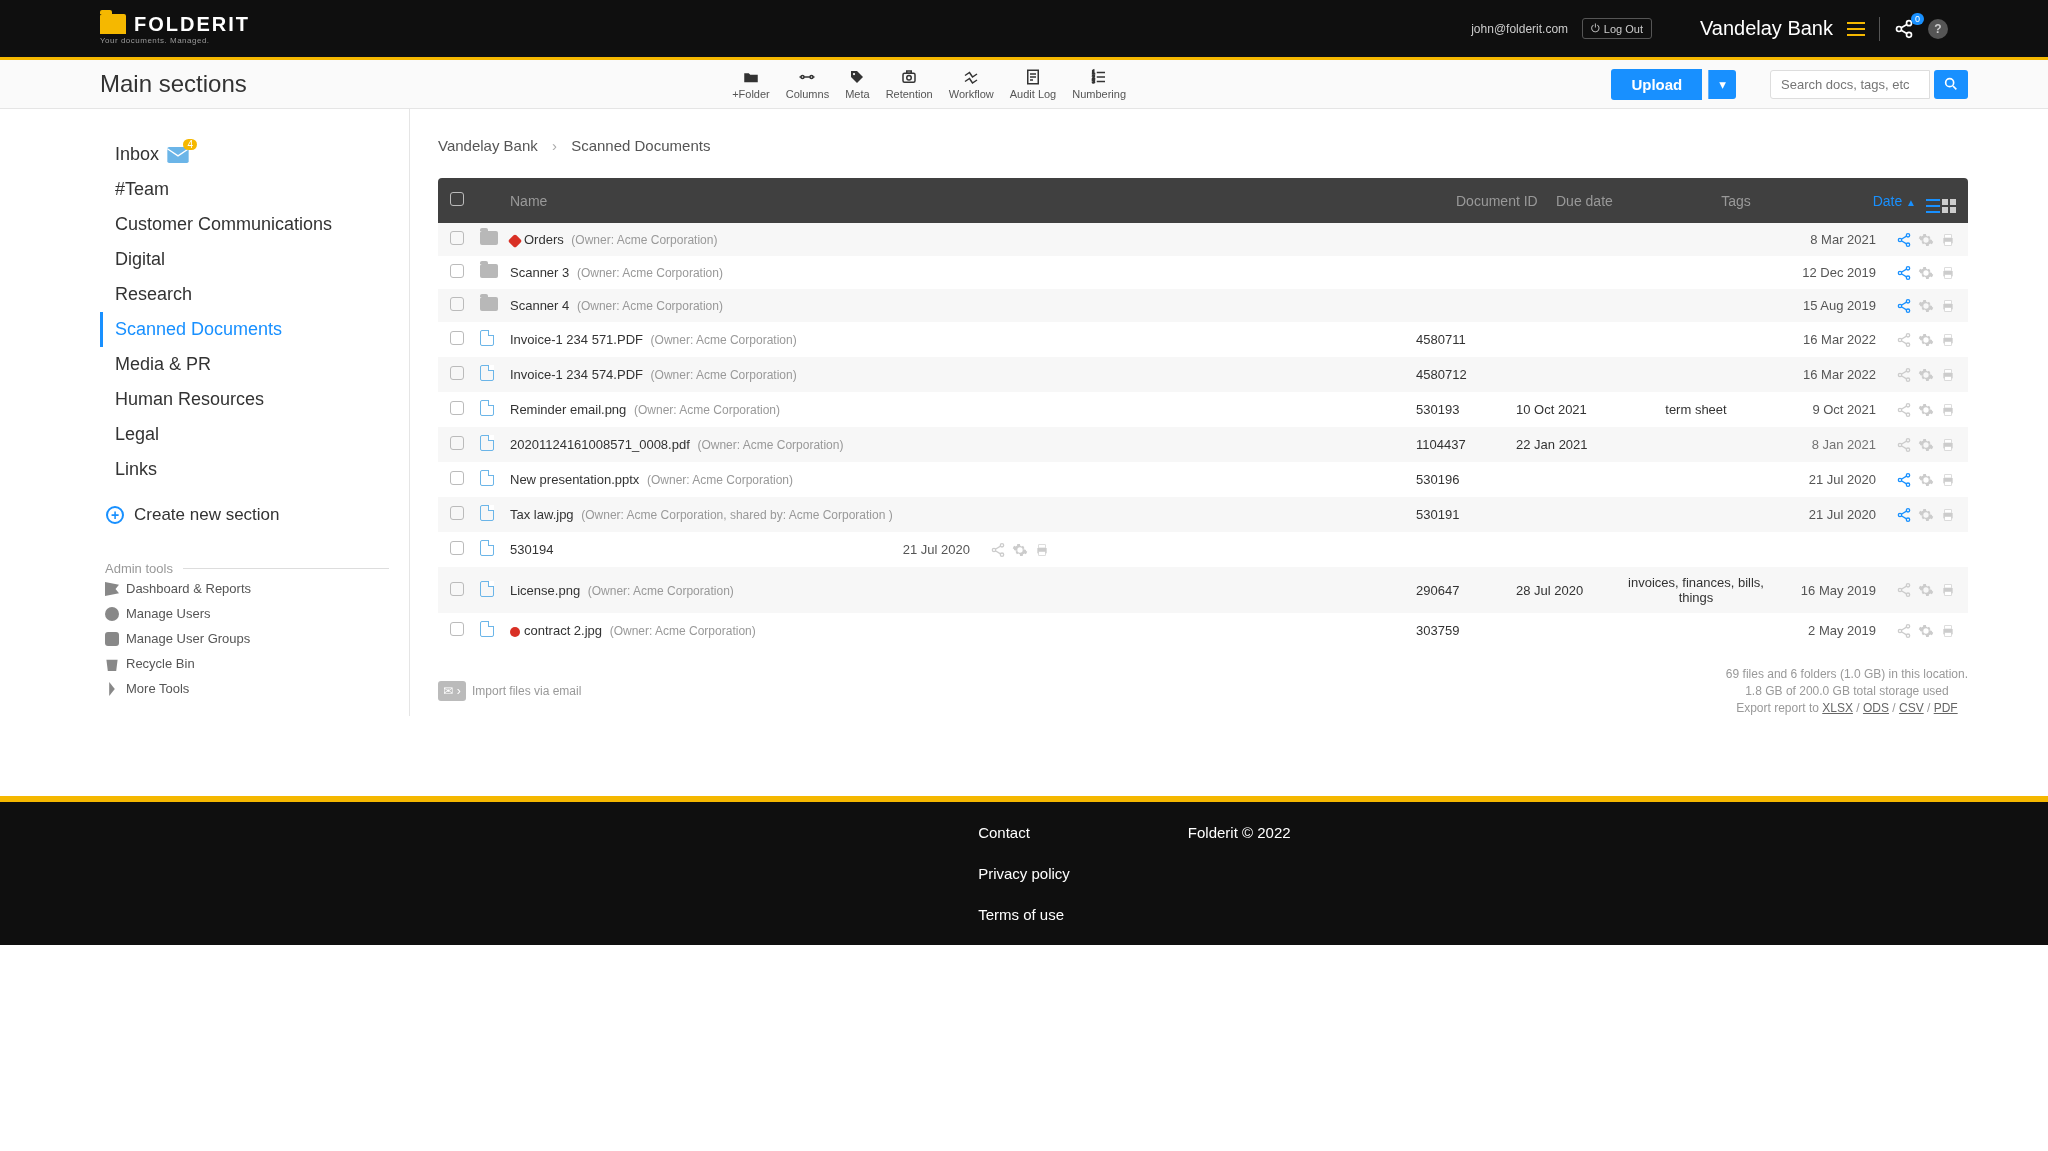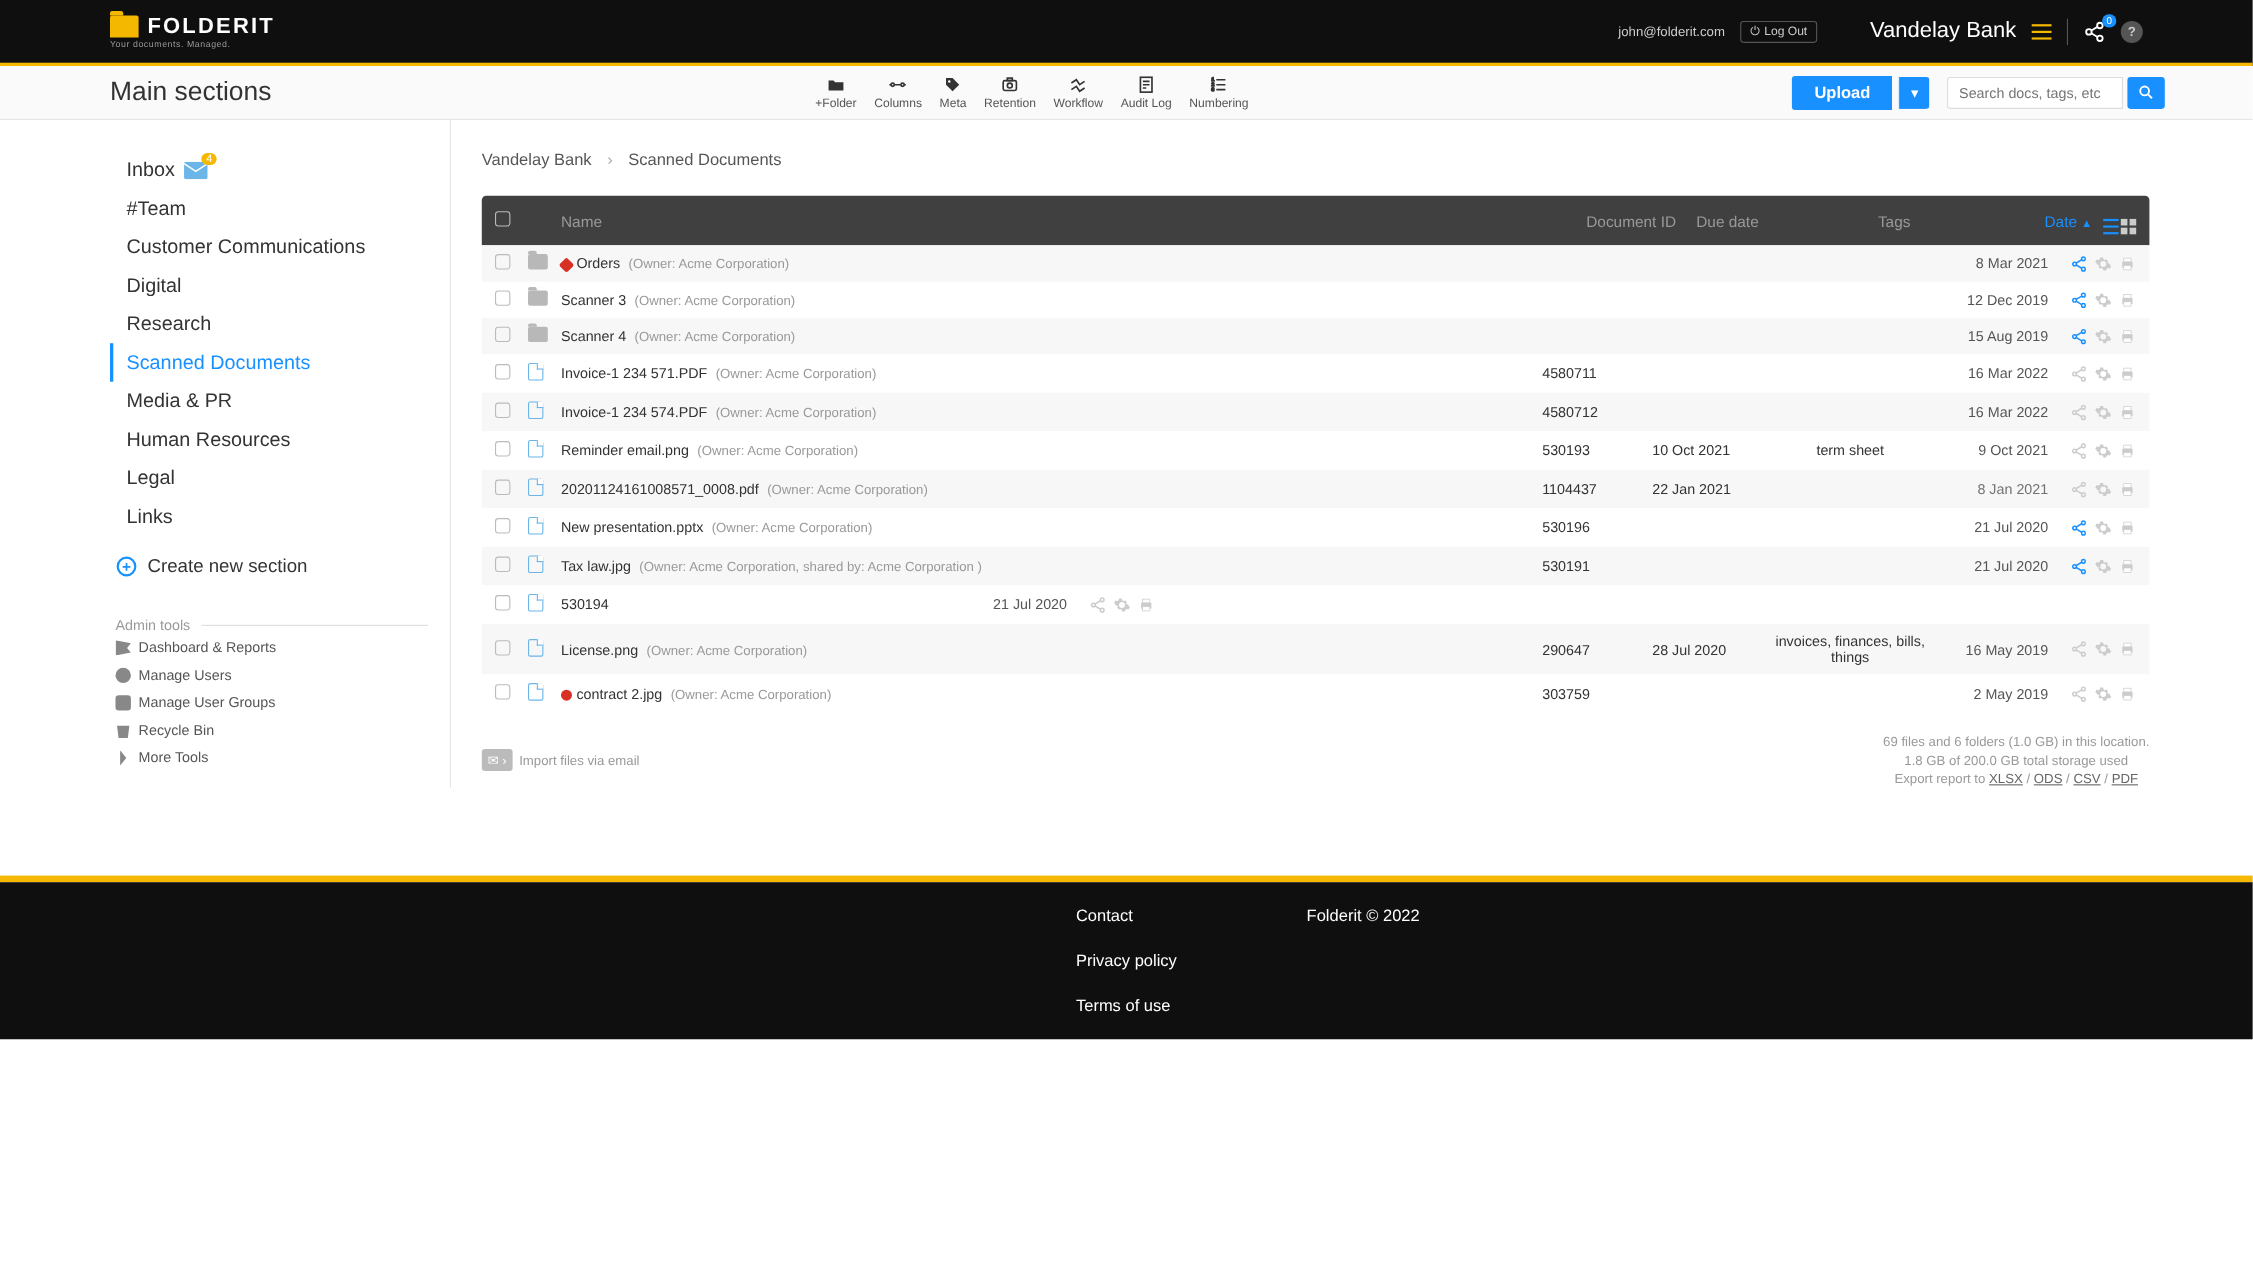--- a/index.html
+++ b/index.html
@@ -25,26 +25,26 @@
 
 
 .toolbar-row { display: flex; align-items: center; justify-content: space-between; padding: 8px 80px 8px 100px; border-bottom: 1px solid #e5e5e5; background: #fafafa; }
 .toolbar-left h1 { font-size: 24px; font-weight: 500; color: #333; }
 .toolbar-mid { display: flex; gap: 16px; align-items: flex-end; }
 .tool { display: flex; flex-direction: column; align-items: center; gap: 2px; font-size: 11px; color: #555; cursor: pointer; }
 .tool svg, .tool .ico { width: 22px; height: 18px; }
 .toolbar-right { display: flex; align-items: center; gap: 6px; }
 .upload-btn { background: #1890ff; color: #fff; border: none; padding: 7px 20px; font-size: 15px; font-weight: 600; border-radius: 3px 0 0 3px; cursor: pointer; }
 .upload-drop { background: #1890ff; color: #fff; border: none; border-left: 1px solid rgba(255,255,255,0.3); padding: 7px 10px; border-radius: 0 3px 3px 0; cursor: pointer; }
-.search-wrap { display: flex; margin-left: 10px; }
+.search-wrap { display: flex; margin-left: 28px; }
 .search-input { border: 1px solid #ddd; padding: 6px 10px; font-size: 13px; width: 160px; border-radius: 3px 0 0 3px; color: #888; }
 .search-btn { background: #1890ff; border: none; color: #fff; width: 34px; border-radius: 3px; margin-left: 4px; cursor: pointer; display:flex;align-items:center;justify-content:center; }
 
 
-.main { display: flex; padding: 0 14px 0 100px; }
+.main { display: flex; padding: 0 0 0 100px; }
 .sidebar { width: 310px; padding-top: 28px; border-right: 1px solid #e5e5e5; min-height: 560px; }
 .side-item { padding: 7px 0 7px 15px; font-size: 18px; color: #333; cursor: pointer; display: flex; align-items: center; gap: 8px; }
 .side-item.active { color: #1890ff; border-left: 3px solid #1890ff; padding-left: 12px; }
 .inbox-badge { position: relative; display: inline-flex; align-items: center; }
 .inbox-badge .count { position: absolute; top: -8px; right: -8px; background: #f5b800; color: #fff; font-size: 10px; border-radius: 8px; padding: 0 4px; }
 .side-create { padding: 18px 0 0 6px; font-size: 17px; color: #333; display: flex; align-items: center; gap: 10px; cursor: pointer; }
 .plus-circle { width: 18px; height: 18px; border: 2px solid #1890ff; border-radius: 50%; color: #1890ff; display: inline-flex; align-items: center; justify-content: center; font-size: 14px; font-weight: bold; line-height:1; }
 .admin-head { margin-top: 36px; font-size: 13px; color: #999; display: flex; align-items: center; gap: 10px; padding-left: 5px;}
 .admin-head::after { content: ''; flex: 1; height: 1px; background: #ddd; margin-right: 20px; }
 .admin-item { font-size: 13px; color: #555; padding: 5px 0 5px 26px; cursor: pointer; position: relative; }

